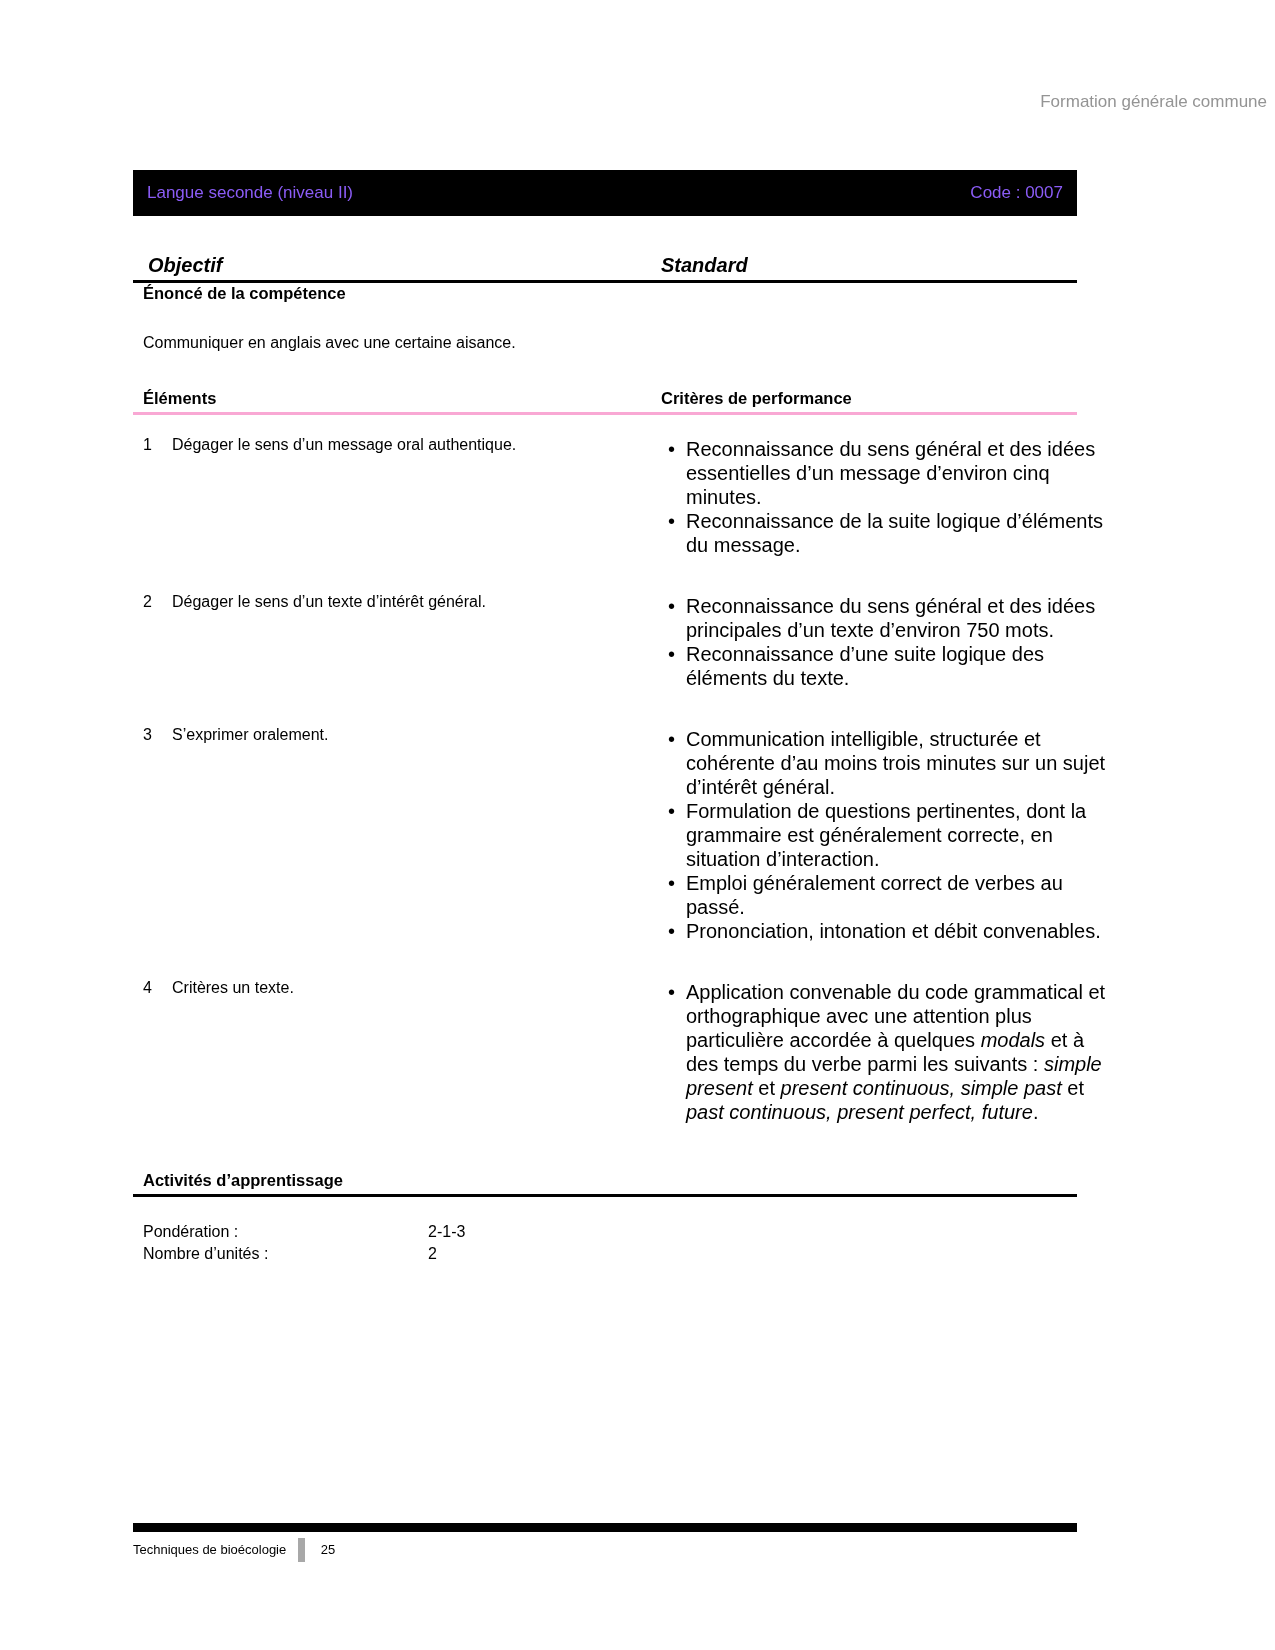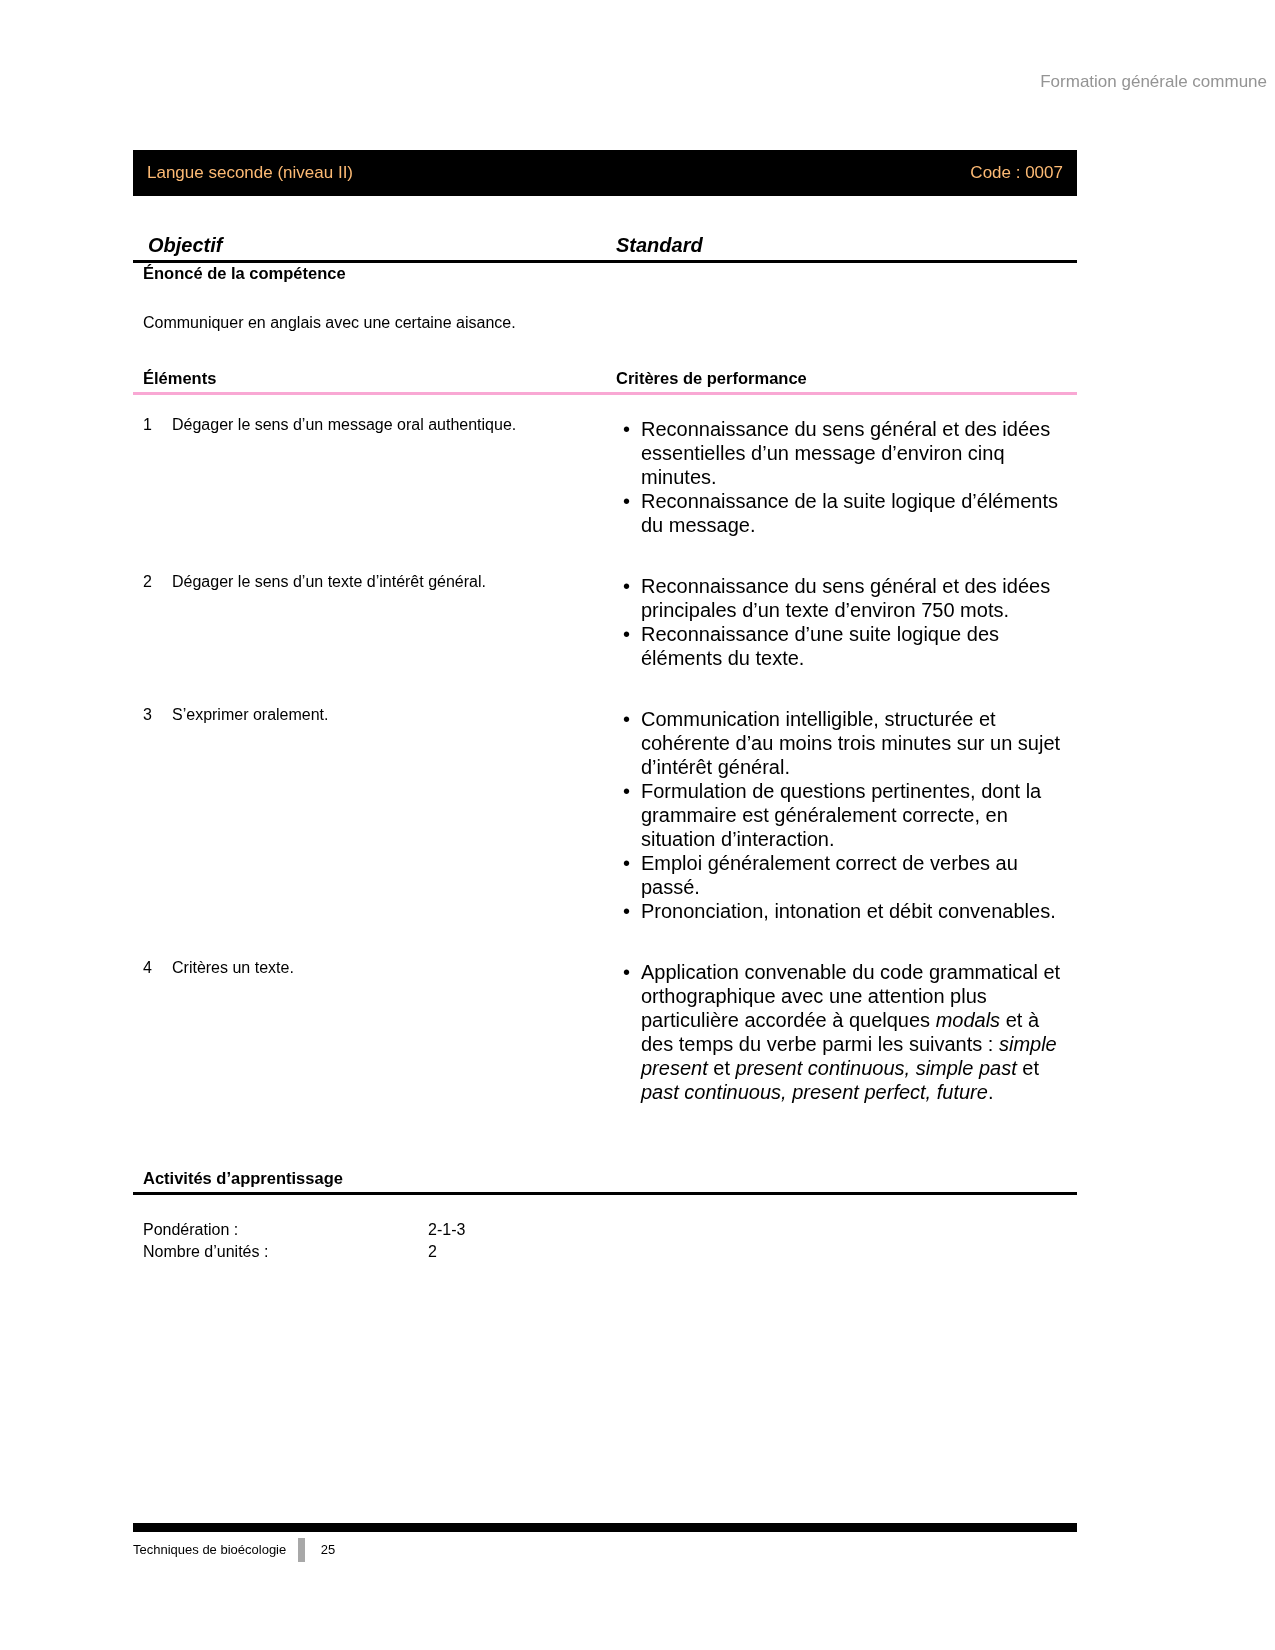--- a/index.html
+++ b/index.html
@@ -1,27 +1,27 @@
 <!DOCTYPE html>
 <html lang="fr"><head>
 <meta charset="utf-8">
 <style>
   html,body{margin:0;padding:0;background:#fff;}
   body{font-family:"Liberation Sans","DejaVu Sans",sans-serif;color:#000;}
   .page{position:relative;width:1275px;height:1650px;background:#fff;overflow:hidden;}
   .content{margin-left:133px;width:944px;}
 
-  .page-head{padding-top:72px;text-align:right;padding-right:8px;color:#949494;
+  .page-head{padding-top:92px;text-align:right;padding-right:8px;color:#949494;
              font-size:17px;line-height:20px;}
 
-  .title-bar{margin-top:58px;height:46px;background:#000;color:#fdba74;
+  .title-bar{margin-top:58px;height:46px;background:#000;color:#8b5cf6;
              display:flex;align-items:center;justify-content:space-between;
              padding:0 14px;box-sizing:border-box;font-size:17px;}
 
-  .two-col{display:grid;grid-template-columns:483px 461px;}
+  .two-col{display:grid;grid-template-columns:483px 461px;gap:45px;}
 
   .obj-std{margin-top:38px;border-bottom:3px solid #000;padding-bottom:4px;}
   .obj-std .h{font-weight:bold;font-style:italic;font-size:20px;line-height:22px;}
   .obj-std .h.left{padding-left:15px;}
 
   .enonce-h{padding-left:10px;font-weight:bold;font-size:16.5px;line-height:20px;}
   .enonce-t{margin-top:30px;padding-left:10px;font-size:16px;line-height:20px;}
 
   .elem-head{margin-top:35px;border-bottom:3px solid #f9a8d4;padding-bottom:4px;}
   .elem-head .h{font-weight:bold;font-size:16.5px;line-height:20px;}
@@ -31,21 +31,21 @@
   .el-row{margin-bottom:29px;}
   .el-left{display:flex;align-items:flex-start;padding-left:10px;box-sizing:border-box;
            font-size:16px;line-height:24px;}
   .el-num{width:29px;flex:none;}
   .el-label{flex:1;padding-right:14px;}
   .crit-list{margin:4px;padding:0;list-style:none;max-width:445px;font-size:20px;line-height:24px;}
   .crit-list li{position:relative;padding-left:21px;}
   .crit-list li::before{content:"\2022";position:absolute;left:3px;top:0;}
   .seg-it{font-style:italic;}
 
-  .act-head{margin-top:60px;border-bottom:3px solid #000;padding-bottom:4px;
+  .act-head{margin-top:42px;border-bottom:3px solid #000;padding-bottom:4px;
             font-weight:bold;font-size:16.5px;line-height:20px;padding-left:10px;}
   .act-table{margin-top:24px;padding-left:10px;font-size:16px;line-height:22px;}
   .act-row{display:grid;grid-template-columns:285px 1fr;}
 
   .footer-bar{position:absolute;left:133px;top:1523px;width:944px;height:9px;background:#000;}
   .footer-row{position:absolute;left:133px;top:1538px;width:944px;display:flex;
               align-items:center;font-size:13px;line-height:16px;}
   .footer-sep{width:7px;height:24px;background:#a8a8a8;margin:0 12px;flex:none;}
   .footer-pagenum{padding-right:2px;min-width:18px;text-align:right;}
 </style>

